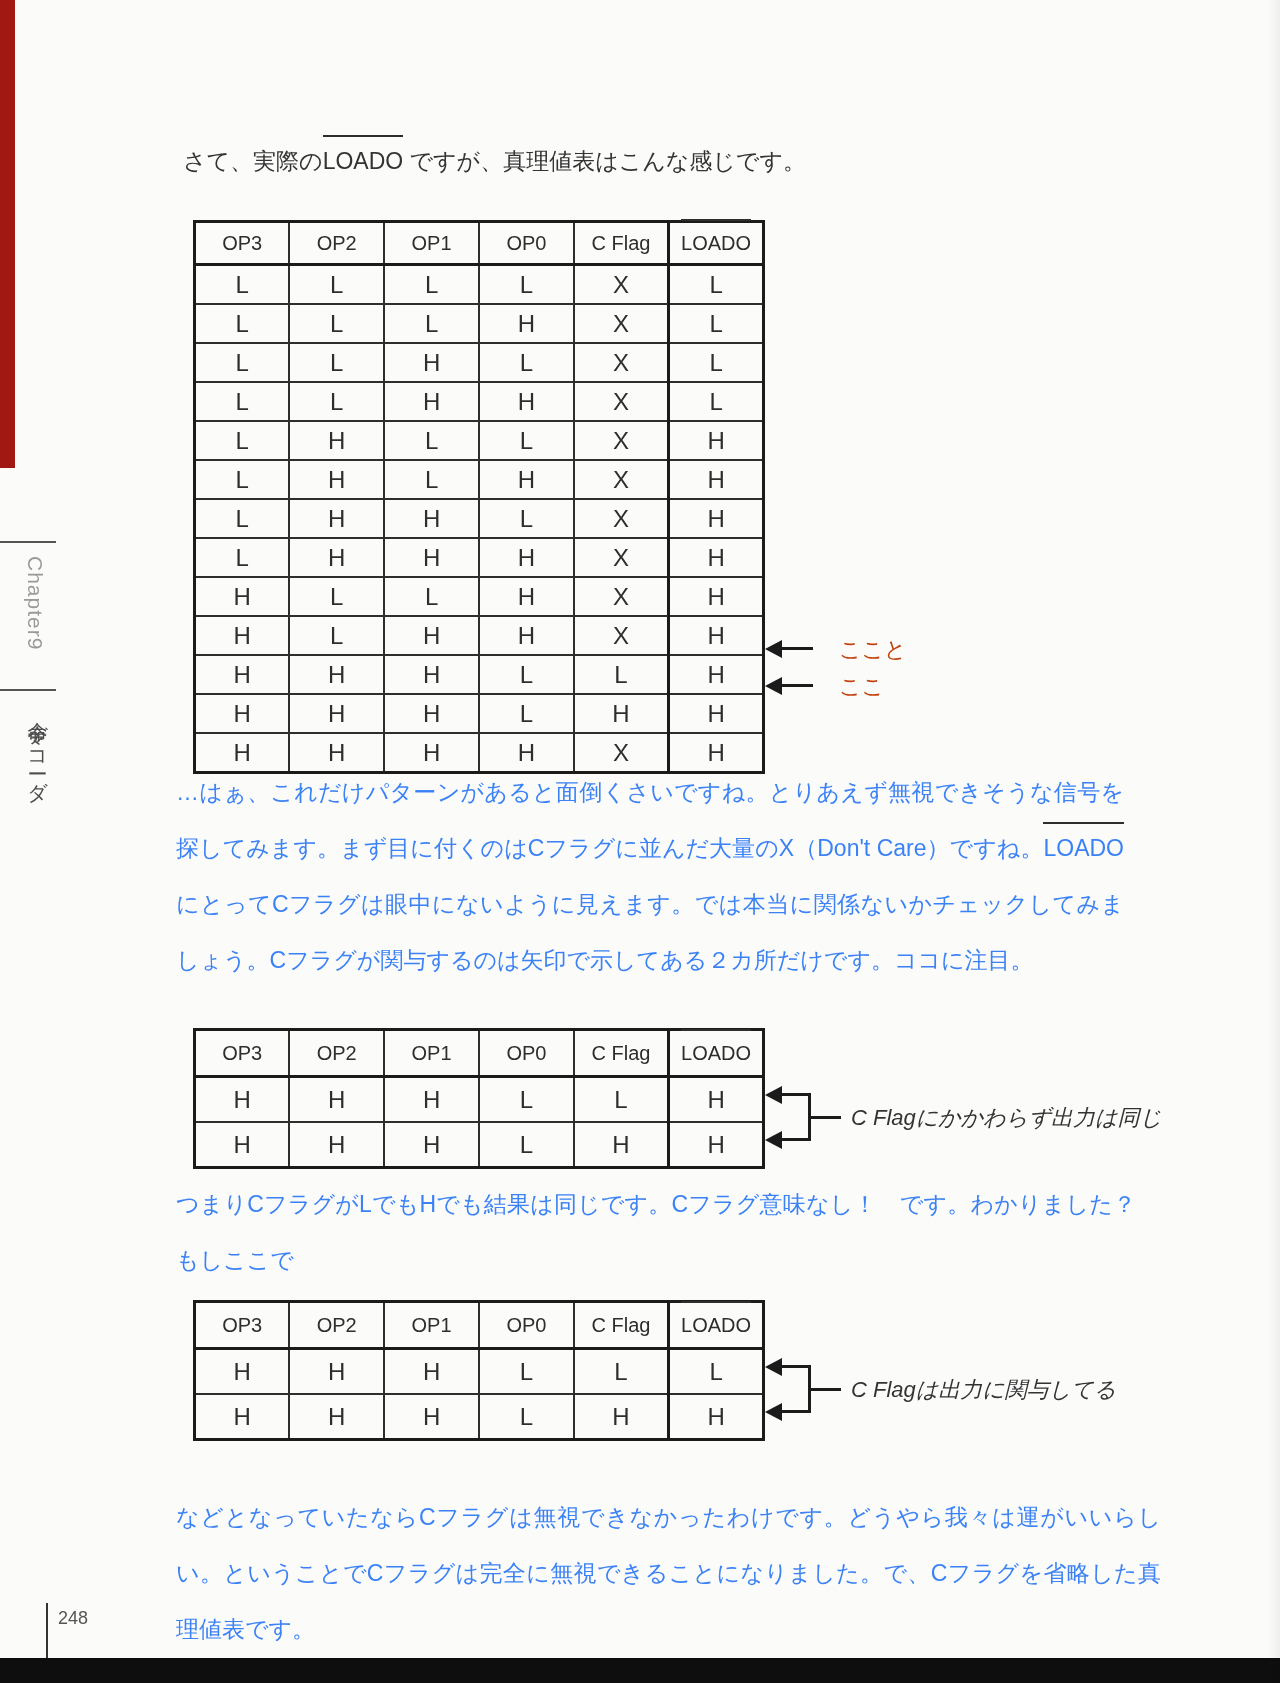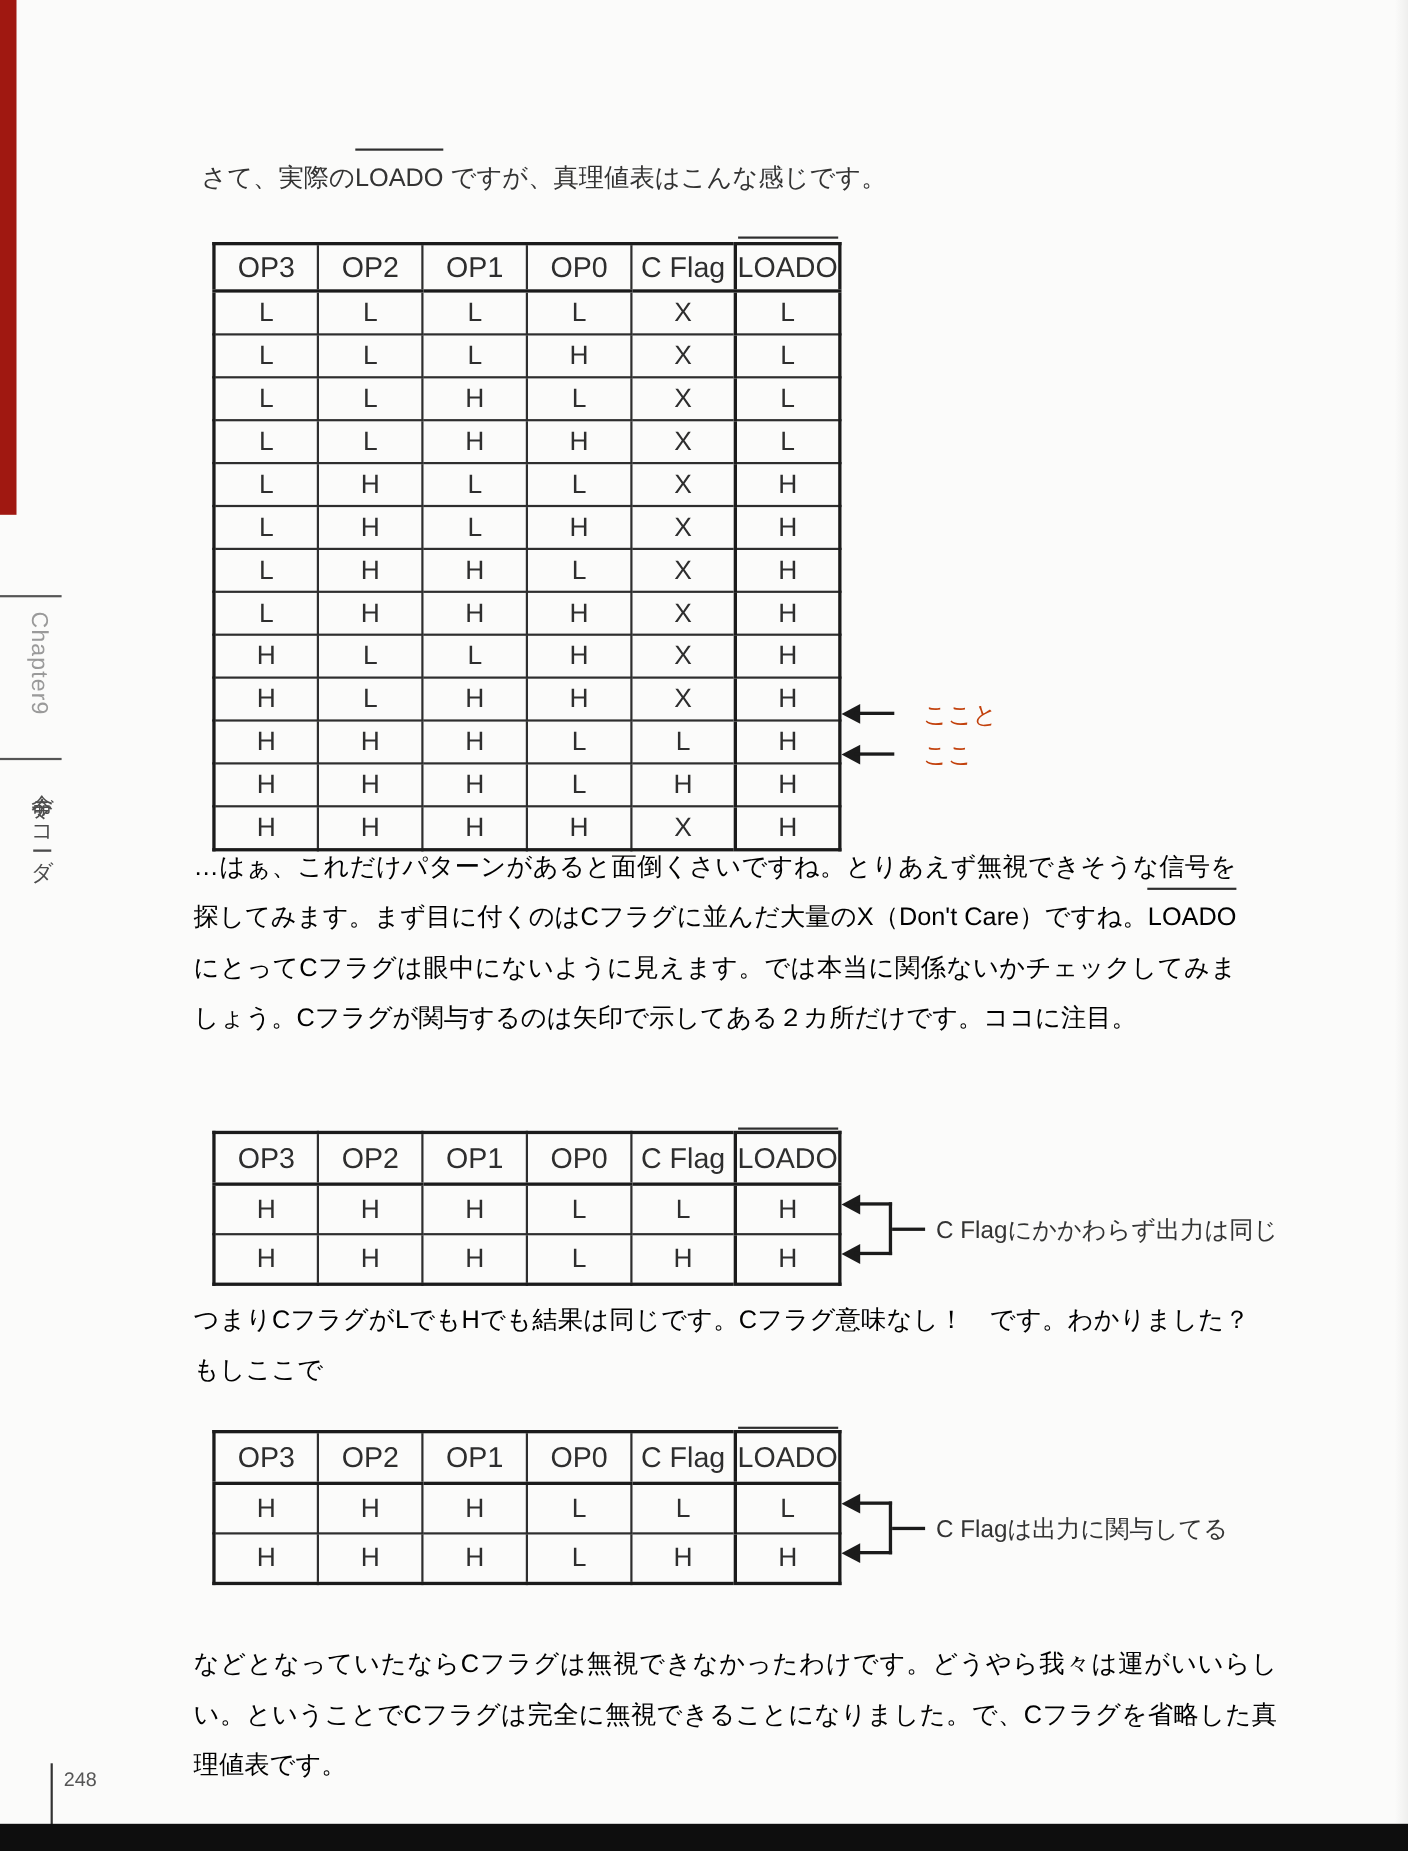--- a/index.html
+++ b/index.html
@@ -15,34 +15,34 @@
 
   .tick {position:absolute; left:0; width:56px; height:2px; background:#555;}
   .tick1 {top:541px;} .tick2 {top:689px;}
   .chapter-label {position:absolute; left:23px; top:556px; writing-mode:vertical-rl;
     font-size:21px; color:#9a9a9a; letter-spacing:1px;}
   .chapter-title {position:absolute; left:25px; top:706px; writing-mode:vertical-rl;
     font-size:20px; color:#4c4c4c; letter-spacing:3px;}
 
   .intro {position:absolute; left:183px; top:146px; margin:0; font-size:23px; color:#333;}
 
-  .para {position:absolute; left:176px; margin:0; font-size:23px; line-height:46px; color:#000000; text-align:justify;}
+  .para {position:absolute; left:176px; margin:0; font-size:23px; line-height:56px; color:#3b82f6; text-align:justify;}
   .p1 {top:764px; width:948px;}
   .p2 {top:1176px; width:960px;}
   .p3 {top:1489px; width:985px;}
 
   .ov {border-top:2px solid #2e2e2e; padding-top:11px;}
 
   .tbl-wrap {position:absolute; left:193px; width:572px;}
   .t1 {top:220px;} .t2 {top:1028px;} .t3 {top:1300px;}
 
   table.truth {border-collapse:collapse; table-layout:fixed; width:572px; border:3px solid #1b1b1b;}
   .truth th, .truth td {border:2px solid #2e2e2e; text-align:center; font-weight:normal;
     color:#2e2e2e; padding:0;}
-  .truth thead th {height:40px; font-size:26px; border-bottom:3px solid #1b1b1b;text-align:center;}
+  .truth thead th {height:40px; font-size:20px; border-bottom:3px solid #1b1b1b;text-align:center;}
   .truth td {height:37px; font-size:24px;}
   .truth .sep {border-left:3px solid #1b1b1b;}
   .truth.small thead th {height:44px;}
   .truth.small td {height:43px;}
 
   .t1-arrow {position:absolute; left:572px; height:20px; width:260px;}
   .a1 {top:419px;} .a2 {top:456px;}
   .t1-arrow .head {position:absolute; left:0; top:1px; width:0; height:0;
     border-top:9px solid transparent; border-bottom:9px solid transparent;
     border-right:17px solid #1b1b1b;}
@@ -51,21 +51,21 @@
 
   .bracket {position:absolute; left:572px; top:45px; width:430px; height:92px;}
   .bracket .head {position:absolute; left:0; width:0; height:0;
     border-top:9px solid transparent; border-bottom:9px solid transparent;
     border-right:17px solid #1b1b1b;}
   .bracket .h1 {top:13px;} .bracket .h2 {top:58px;}
   .bracket .shaft {position:absolute; left:12px; width:34px; height:3px; background:#1b1b1b;}
   .bracket .s1 {top:20px;} .bracket .s2 {top:65px;}
   .bracket .vline {position:absolute; left:43px; top:20px; width:3px; height:48px; background:#1b1b1b;}
   .bracket .hstub {position:absolute; left:46px; top:43px; width:30px; height:3px; background:#1b1b1b;}
-  .bracket .blbl {position:absolute; left:86px; top:30px; font-size:22px; color:#333; white-space:nowrap;}
+  .bracket .blbl {position:absolute; left:86px; top:30px; font-size:22px; color:#333; white-space:nowrap;font-style:italic;}
 
   .foot-line {position:absolute; left:46px; top:1603px; width:2px; height:58px; background:#333;}
   .page-number {position:absolute; left:58px; top:1608px; font-size:18px; color:#555;}
   .bottom-bar {position:absolute; left:0; top:1658px; width:1280px; height:25px; background:#0e0e0e;}
 </style>
 </head>
 <body>
 
 <div class="page">
 

